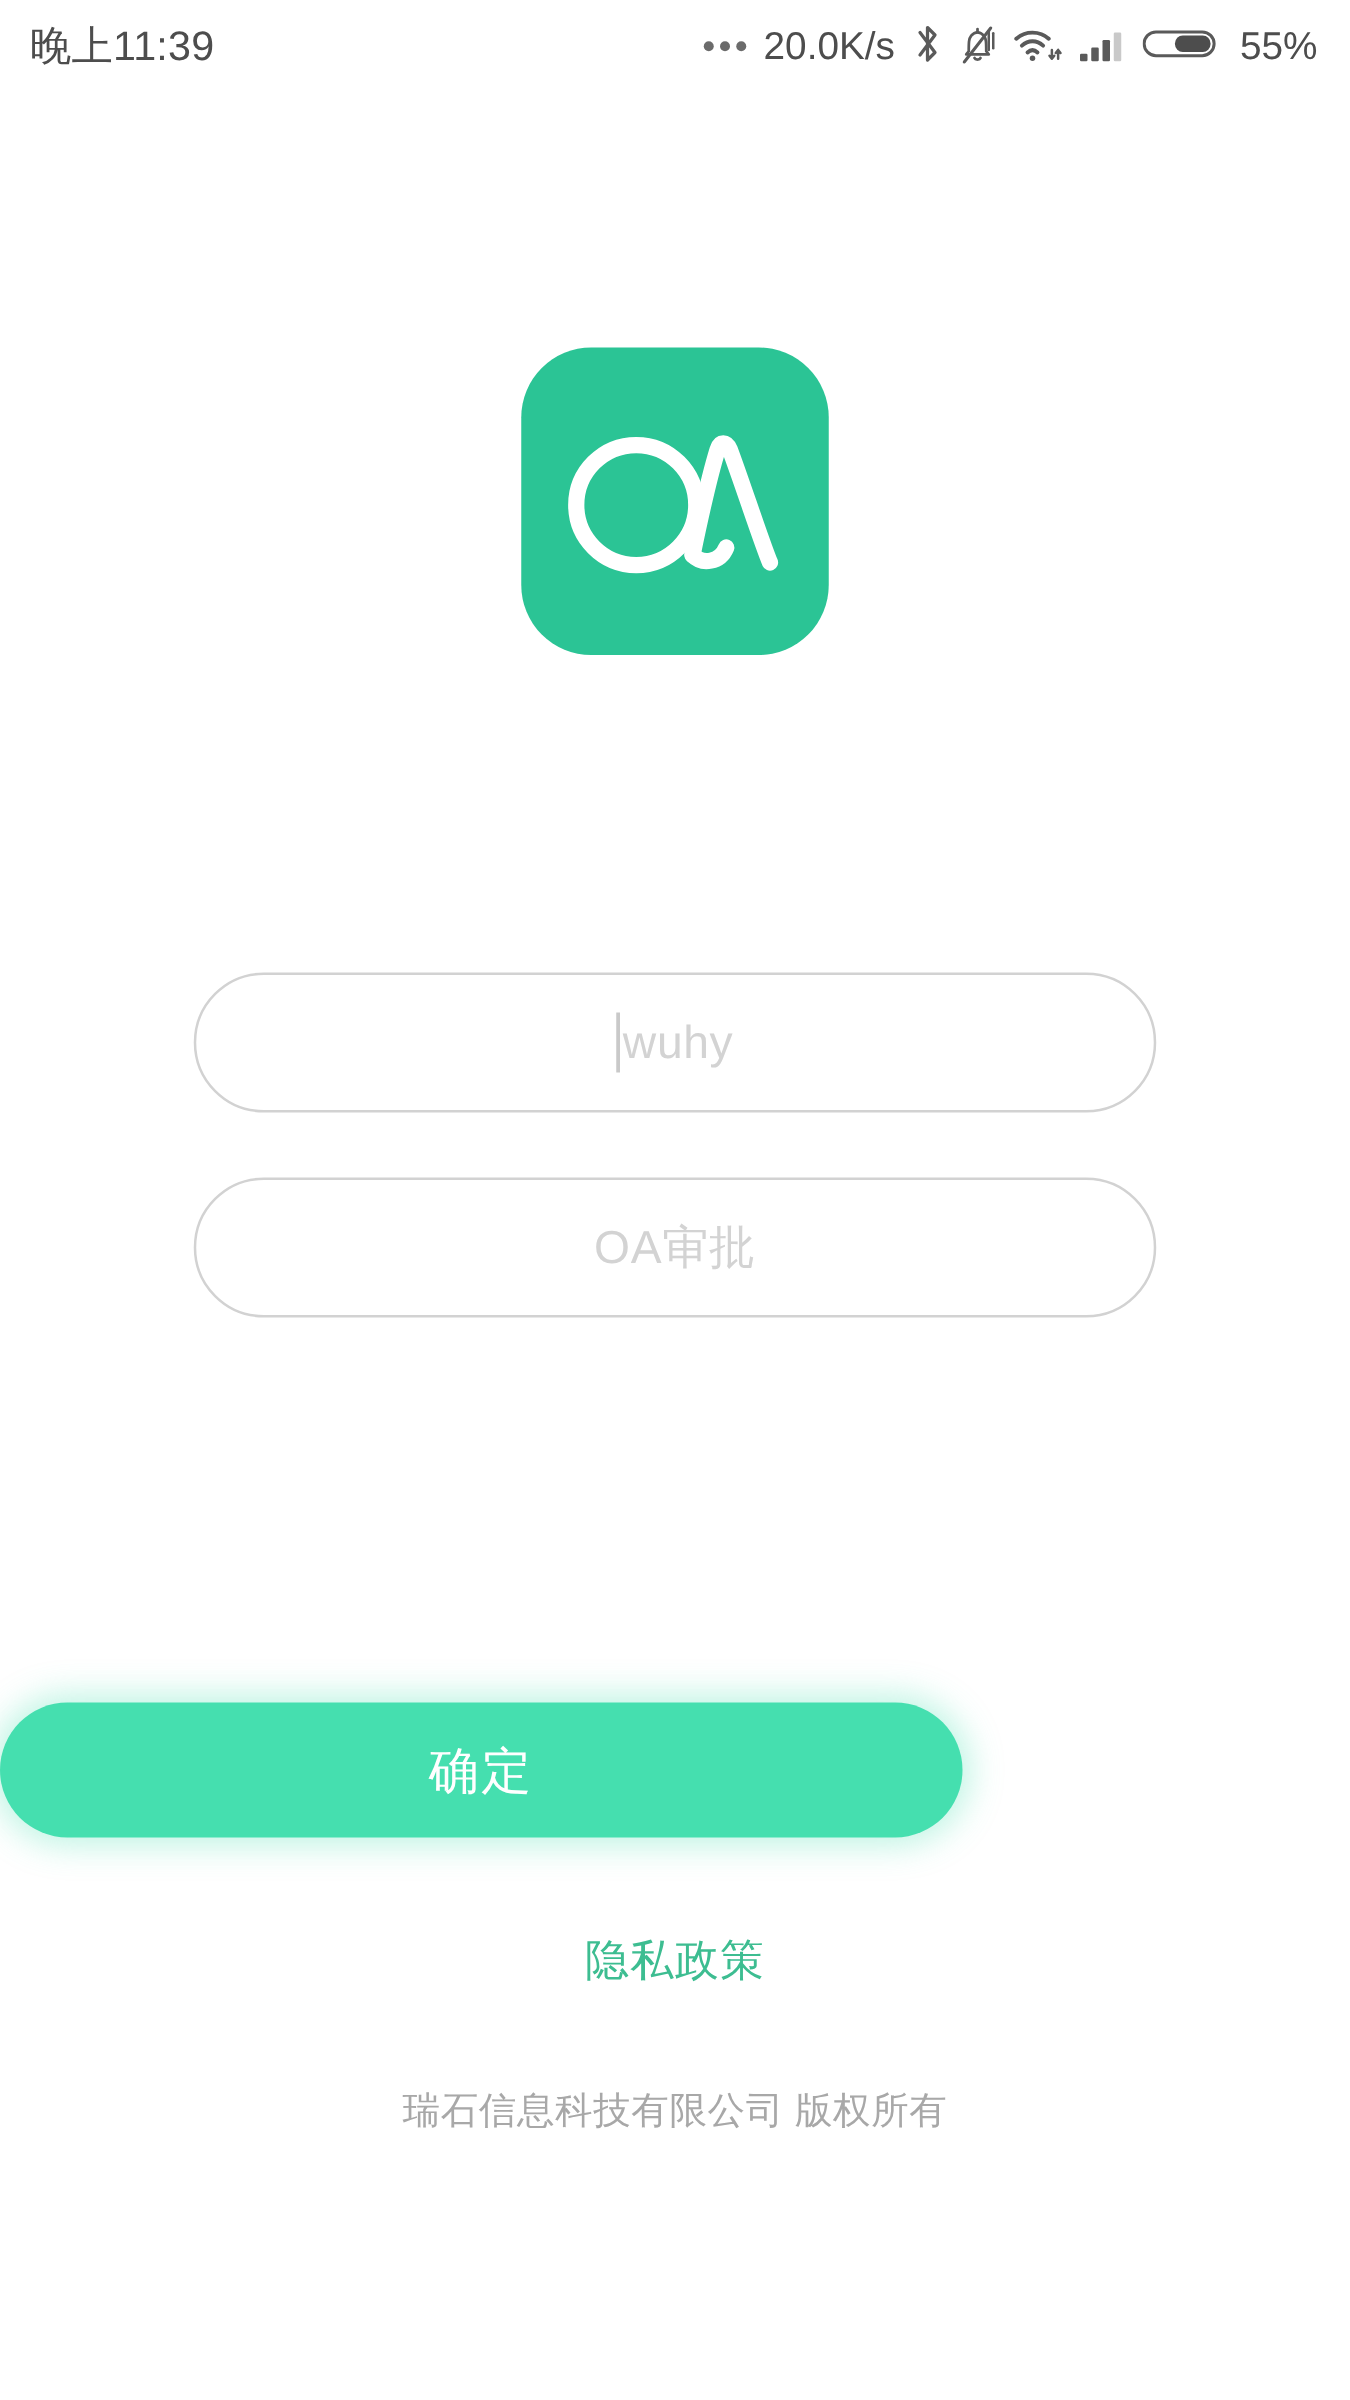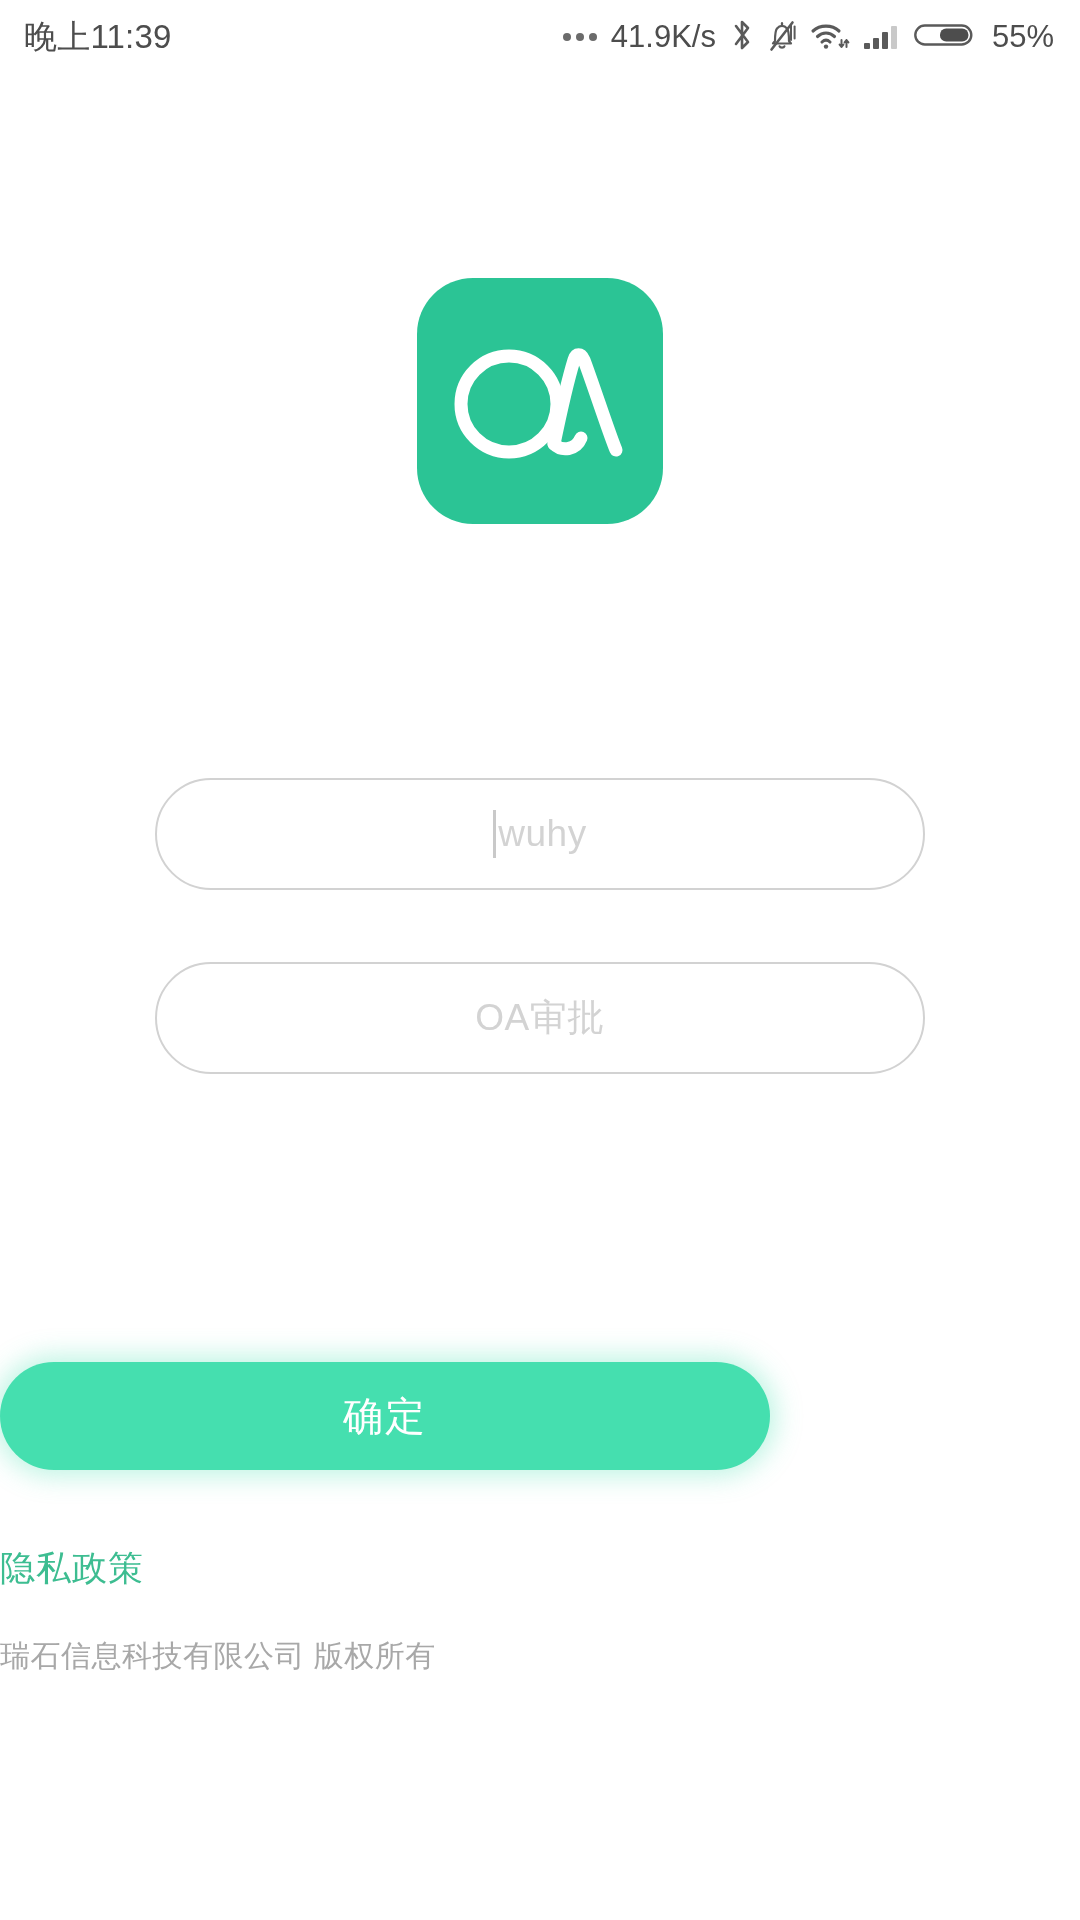--- a/index.html
+++ b/index.html
@@ -94,21 +94,21 @@
   .field {
     width: 770px;
     height: 112px;
     box-sizing: border-box;
     border: 2px solid #d2d2d2;
     border-radius: 60px;
     background: #ffffff;
     display: flex;
     align-items: center;
     justify-content: center;
-    margin-bottom: 72px;
+    margin-bottom: 52px;
     position: relative;
   }
   .field-text {
     font-size: 37px;
     color: #d3d3d3;
     letter-spacing: 0.5px;
     display: flex;
     align-items: center;
   }
   .caret {
@@ -147,20 +147,22 @@
   }
 
   
   .footer {
     position: absolute;
     top: 1545px;
     left: 0;
     width: 1080px;
     display: flex;
     flex-direction: column;
+    align-items: center;
+    gap: 32px;
   }
   .privacy-link {
     font-size: 35px;
     color: #3dbd91;
     letter-spacing: 1px;
     text-decoration: none;
     cursor: pointer;
   }
   .copyright {
     margin-top: 44px;
@@ -176,21 +178,21 @@
   <div class="status-time">晚上11:39</div>
 
   <div class="status-right">
 
     <span class="dots-icon">
       <i></i>
         <i></i>
         <i></i>
     </span>
 
-    <span class="net-speed">41.9K/s</span>
+    <span class="net-speed">20.0K/s</span>
 
     <span class="sb-ico">
       <svg width="24" height="36" viewBox="0 0 24 36">
         <path d="M6 9 L18 25 L12 31 L12 5 L18 11 L6 27" fill="none" stroke="#5a5a5a" stroke-width="2.6" stroke-linecap="round" stroke-linejoin="round"></path>
       </svg>
     </span>
 
     <span class="sb-ico">
       <svg width="32" height="36" viewBox="0 0 32 36">
         <path d="M9 24 C9 17 9 14 11 11.5 C12.6 9.5 14.2 8.8 16 8.8 C17.8 8.8 19.4 9.5 21 11.5 C23 14 23 17 23 24 L25 26.5 L7 26.5 Z" fill="none" stroke="#5a5a5a" stroke-width="2.2" stroke-linejoin="round"></path>

